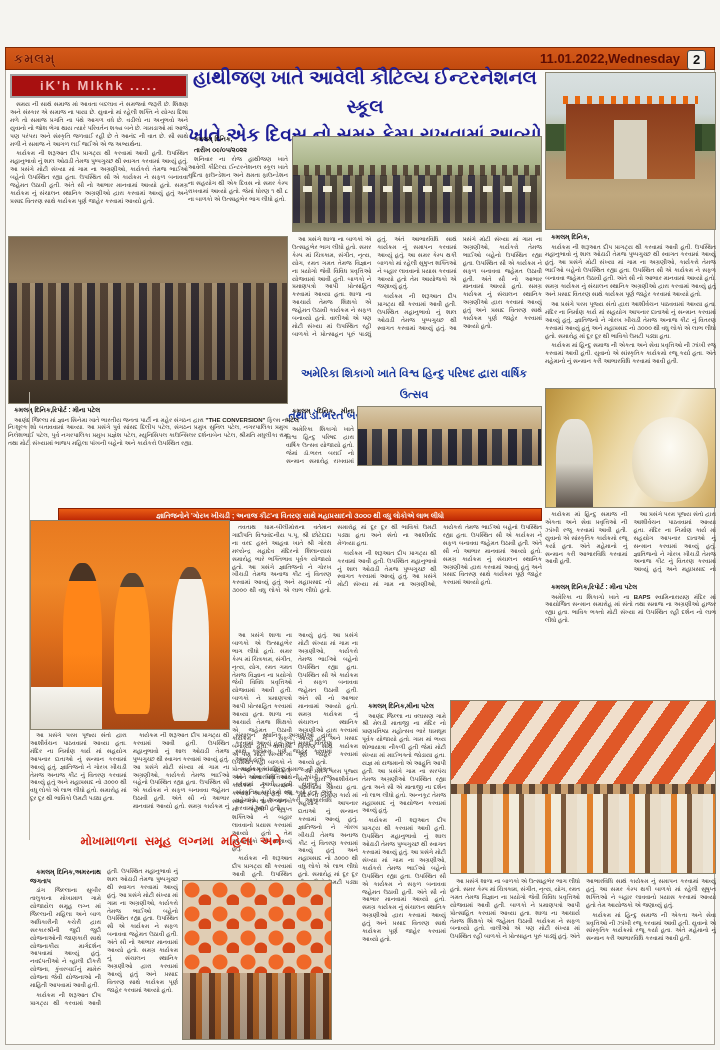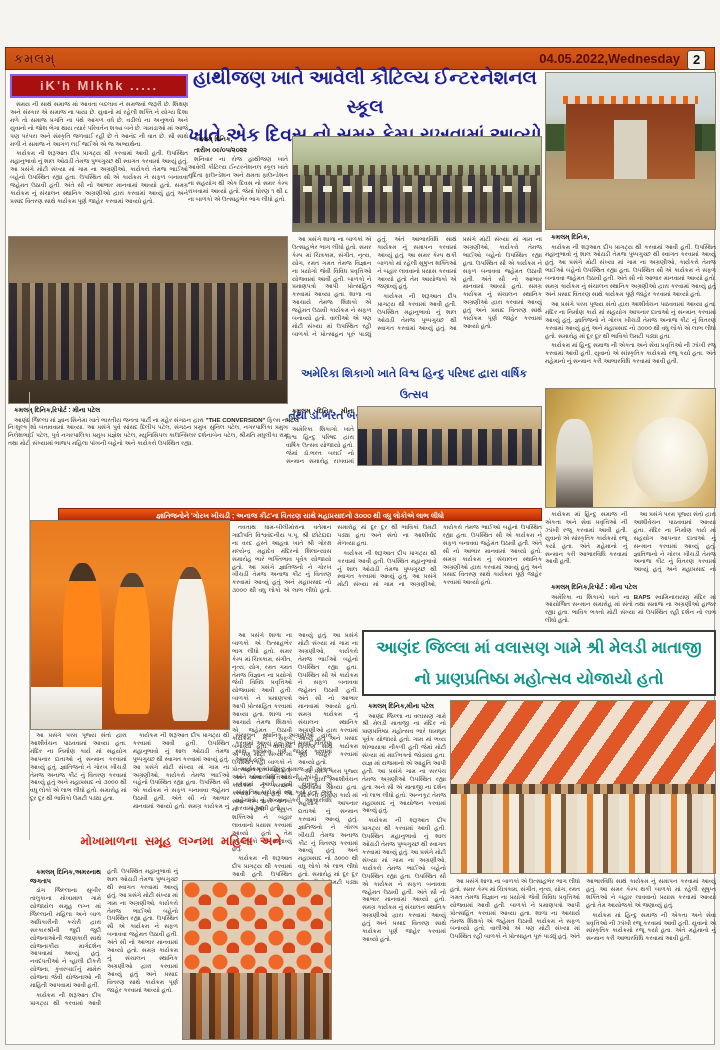--- a/index.html
+++ b/index.html
@@ -20,21 +20,21 @@
            text-align:center;line-height:18px;}
   
   .h-main{font-size:19px;font-weight:bold;color:#1e1e96;text-align:center;line-height:1.5;}
   .h-blue2{font-size:11px;font-weight:bold;color:#17379e;text-align:center;line-height:1.9;}
   .h-red{font-size:13px;font-weight:bold;color:#c81810;text-align:center;line-height:1.55;}
   .h-teal{font-size:16.5px;font-weight:bold;color:#0e9488;text-align:center;line-height:1.9;
           background:#fff;border:2px solid #3a3a3a;}
   .h-moja{font-size:12px;font-weight:bold;color:#d42412;text-align:center;line-height:1.75;}
   .banner{background:linear-gradient(180deg,#ea5c14,#bf2a06);color:#fff;font-size:7px;
           font-weight:bold;text-align:center;line-height:13px;border:1px solid #8a2004;}
-  .edbox{background:#a81010;border:2px solid #8b5cf6;text-align:center;}
+  .edbox{background:#a81010;border:2px solid #a3a3a3;text-align:center;}
   .edtitle{font-size:13px;font-weight:bold;color:#f2b8b8;line-height:20px;letter-spacing:2px;}
   
   .dense{font-size:6px;line-height:1.32;text-align:justify;color:#28241e;overflow:hidden;}
   .dense p{margin:0 0 2px;text-indent:6px;}
   .by{font-weight:bold;font-size:6.5px;color:#100e0c;margin:0 0 1px;text-indent:0;}
   .c2{column-count:2;column-gap:6px;}
   .c3{column-count:3;column-gap:6px;}
   .bold{font-weight:bold;}
   .rule{position:absolute;background:#b8b2a6;}
   
@@ -81,21 +81,21 @@
     background:repeating-linear-gradient(90deg,rgba(240,230,210,.55) 0 7px,rgba(90,50,30,.75) 7px 13px,rgba(220,120,40,.55) 13px 19px);}
 </style>
 </head>
 <body>
 
 <div class="page">
   <div class="frame"></div>
 
   <div class="topbar">
     <span class="masthead">કમલમ્</span>
-    <span class="date">04.05.2022,Wednesday</span>
+    <span class="date">11.01.2022,Wednesday</span>
     <span class="pagenum">2</span>
   </div>
 
   <div class="abs edbox" style="left:10px;top:74px;width:178px;height:24px;">
     <div class="edtitle">iK'h Mlkhk .....</div>
   </div>
   <div class="abs dense" style="left:10px;top:101px;width:178px;height:132px;">
     <p>સમય ની સાથે સમાજ માં આવતા બદલાવ ને સમજવો જરૂરી છે. શિક્ષણ અને સંસ્કાર એ સમાજ ના પાયા છે. યુવાનો માં રહેલી શક્તિ ને યોગ્ય દિશા મળે તો સમાજ પ્રગતિ ના પંથે આગળ વધે છે. વડીલો ના અનુભવો અને યુવાનો નો જોશ ભેગા થાય ત્યારે પરિવર્તન શક્ય બને છે. ગામડાઓ માં આજે પણ પરંપરા અને સંસ્કૃતિ જળવાઈ રહી છે તે આનંદ ની વાત છે. સૌ સાથે મળી ને સમાજ ને આગળ લઈ જઈએ એ જ અભ્યર્થના.</p>
     <p>કાર્યક્રમ ની શરૂઆત દીપ પ્રાગટ્ય થી કરવામાં આવી હતી. ઉપસ્થિત મહાનુભાવો નું શાલ ઓઢાડી તેમજ પુષ્પગુચ્છ થી સ્વાગત કરવામાં આવ્યું હતું. આ પ્રસંગે મોટી સંખ્યા માં ગામ ના અગ્રણીઓ, કાર્યકરો તેમજ ભાઈઓ બહેનો ઉપસ્થિત રહ્યા હતા. ઉપસ્થિત સૌ એ કાર્યક્રમ ને સફળ બનાવવા જહેમત ઉઠાવી હતી. અંતે સૌ નો આભાર માનવામાં આવ્યો હતો. સમગ્ર કાર્યક્રમ નું સંચાલન સ્થાનિક અગ્રણીઓ દ્વારા કરવામાં આવ્યું હતું અને પ્રસાદ વિતરણ સાથે કાર્યક્રમ પૂર્ણ જાહેર કરવામાં આવ્યો હતો.</p>
   </div>
@@ -182,24 +182,20 @@
   </div>
   <div class="abs dense c2" style="left:545px;top:511px;width:171px;height:70px;">
     <p>કાર્યક્રમ માં હિન્દુ સમાજ ની એકતા અને સેવા પ્રવૃત્તિઓ ની ઝાંખી રજૂ કરવામાં આવી હતી. યુવાનો એ સાંસ્કૃતિક કાર્યક્રમો રજૂ કર્યા હતા. અંતે મહેમાનો નું સન્માન કરી આભારવિધિ કરવામાં આવી હતી.</p>
     <p>આ પ્રસંગે પરમ પૂજ્ય સંતો દ્વારા આશીર્વચન પાઠવવામાં આવ્યા હતા. મંદિર ના નિર્માણ કાર્ય માં સહયોગ આપનાર દાતાઓ નું સન્માન કરવામાં આવ્યું હતું. જ્ઞાતિજનો ને ગોરખ ખીચડી તેમજ અનાજ કીટ નું વિતરણ કરવામાં આવ્યું હતું અને મહાપ્રસાદ નો ૩૦૦૦ થી વધુ લોકો એ લાભ લીધો હતો. સમારોહ માં દૂર દૂર થી ભાવિકો ઉમટી પડ્યા હતા.</p>
   </div>
   <div class="abs dense" style="left:545px;top:583px;width:171px;height:46px;">
     <p class="by">કમલમ્ દિનિક,રિપોર્ટ : મીના પટેલ</p>
     <p><span>અમેરિકા ના શિકાગો ખાતે ના</span> <span class="bold">BAPS</span> <span>સ્વામિનારાયણ મંદિર માં આયોજિત સન્માન સમારોહ માં સંતો તથા સમાજ ના અગ્રણીઓ હાજર રહ્યા હતા. ભાવિક ભક્તો મોટી સંખ્યા માં ઉપસ્થિત રહી દર્શન નો લાભ લીધો હતો.</span></p>
   </div>
 
-  <div class="abs h-teal" style="left:362px;top:630px;width:354px;height:66px;">
-    <span style="display:block">આણંદ જિલ્લા માં વલાસણ ગામે શ્રી મેલડી માતાજી</span>
-    <span style="display:block">નો પ્રાણપ્રતિષ્ઠા મહોત્સવ યોજાયો હતો</span>
-  </div>
   <div class="abs dense" style="left:362px;top:702px;width:84px;height:284px;">
     <p class="by">કમલમ્ દિનિક,મીના પટેલ</p>
     <p>આણંદ જિલ્લા ના વલાસણ ગામે શ્રી મેલડી માતાજી ના મંદિર નો પ્રાણપ્રતિષ્ઠા મહોત્સવ ભારે ધામધૂમ પૂર્વક યોજાયો હતો. ગામ માં ભવ્ય શોભાયાત્રા નીકળી હતી જેમાં મોટી સંખ્યા માં માઈભક્તો જોડાયા હતા. યજ્ઞ માં યજમાનો એ આહુતિ આપી હતી. આ પ્રસંગે ગામ ના સરપંચ તેમજ અગ્રણીઓ ઉપસ્થિત રહ્યા હતા અને સૌ એ માતાજી ના દર્શન નો લાભ લીધો હતો. અન્નકૂટ તેમજ મહાપ્રસાદ નું આયોજન કરવામાં આવ્યું હતું.</p>
     <p>કાર્યક્રમ ની શરૂઆત દીપ પ્રાગટ્ય થી કરવામાં આવી હતી. ઉપસ્થિત મહાનુભાવો નું શાલ ઓઢાડી તેમજ પુષ્પગુચ્છ થી સ્વાગત કરવામાં આવ્યું હતું. આ પ્રસંગે મોટી સંખ્યા માં ગામ ના અગ્રણીઓ, કાર્યકરો તેમજ ભાઈઓ બહેનો ઉપસ્થિત રહ્યા હતા. ઉપસ્થિત સૌ એ કાર્યક્રમ ને સફળ બનાવવા જહેમત ઉઠાવી હતી. અંતે સૌ નો આભાર માનવામાં આવ્યો હતો. સમગ્ર કાર્યક્રમ નું સંચાલન સ્થાનિક અગ્રણીઓ દ્વારા કરવામાં આવ્યું હતું અને પ્રસાદ વિતરણ સાથે કાર્યક્રમ પૂર્ણ જાહેર કરવામાં આવ્યો હતો.</p>
   </div>
   <div class="ph" id="p-canopy" style="left:450px;top:700px;width:266px;height:174px;">
     <div class="canopy"></div>
     <div class="heads2"></div>
     <div class="crowd2"></div>
   </div>

